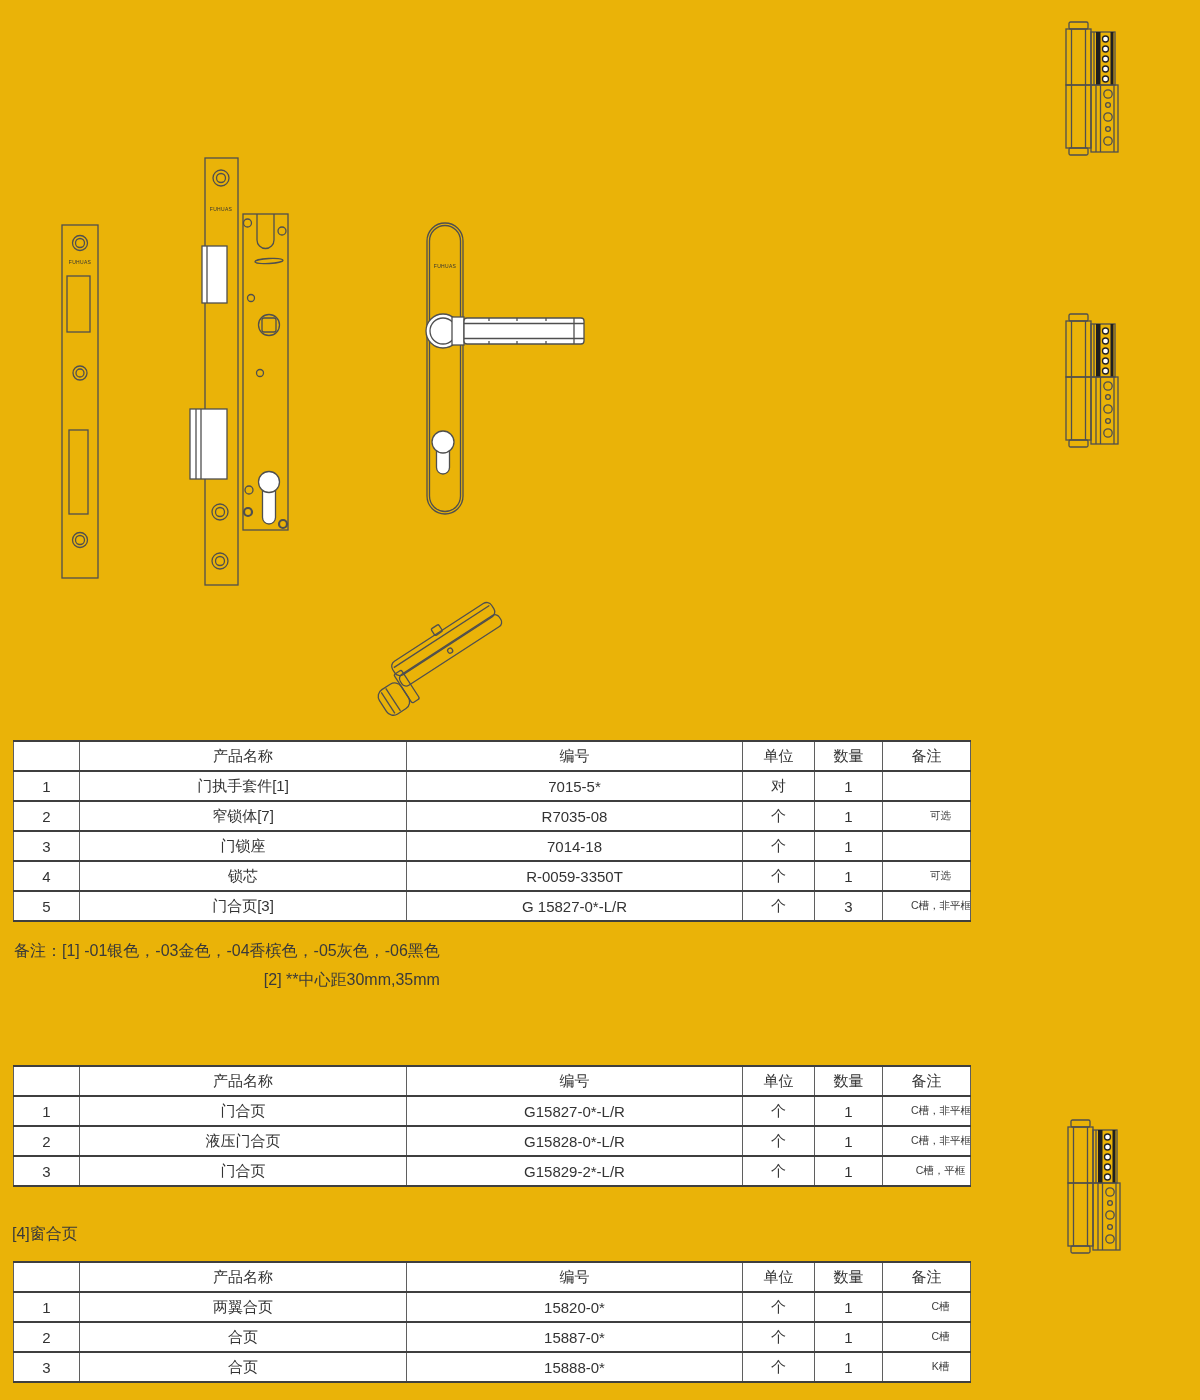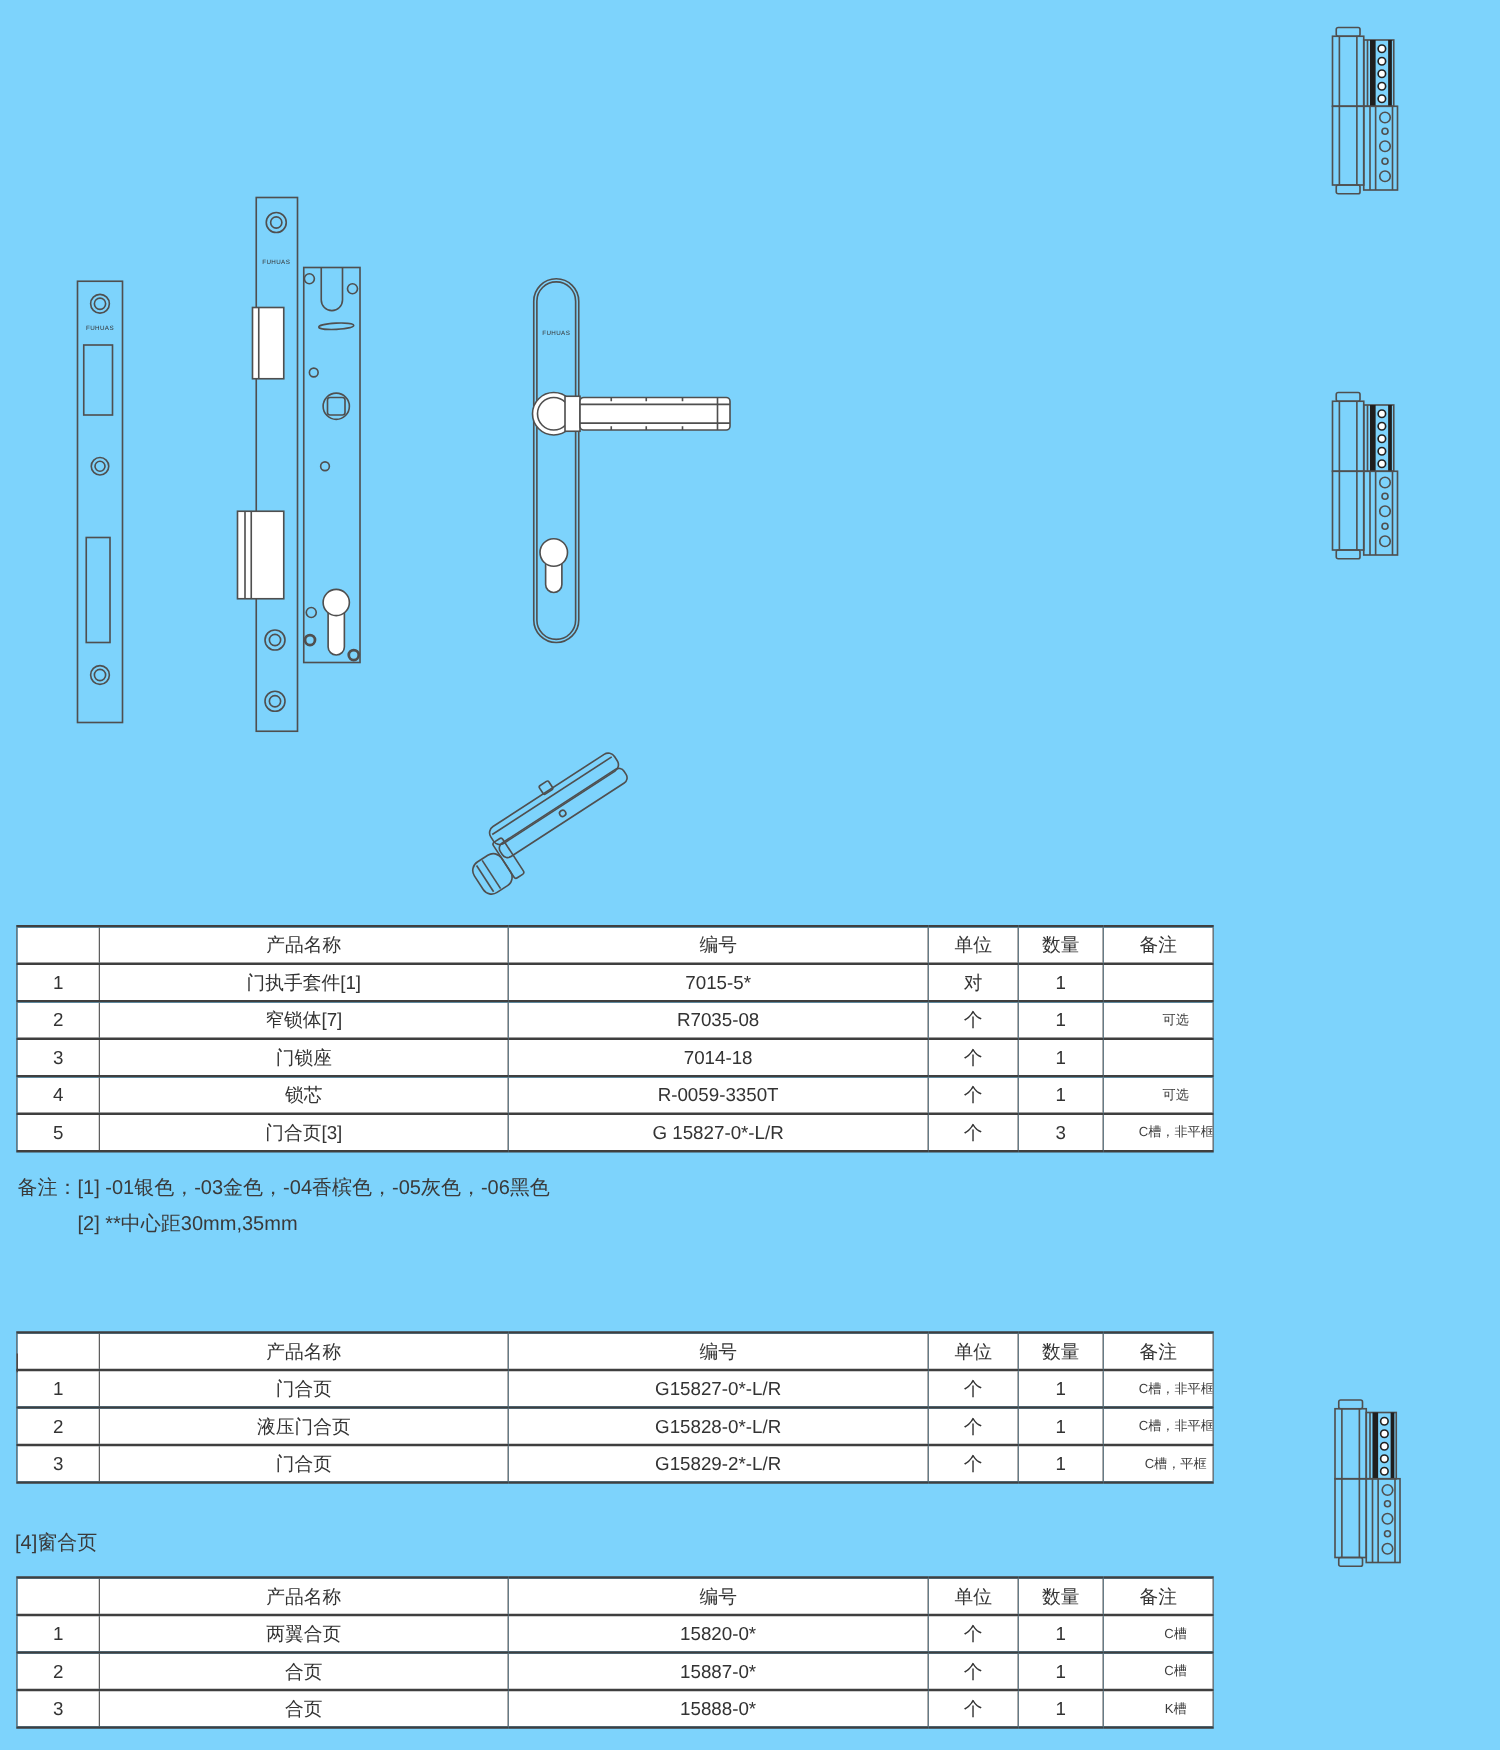--- a/index.html
+++ b/index.html
@@ -1,28 +1,28 @@
 <!DOCTYPE html>
 <html><head>
 <meta charset="utf-8">
 <style>
   html,body{margin:0;padding:0;background:#ffffff;}
-  .page{position:relative;width:1200px;height:1400px;background:#7dd3fc;overflow:hidden;
+  .page{position:relative;width:1200px;height:1400px;background:#eab308;overflow:hidden;
         font-family:"Liberation Sans","DejaVu Sans",sans-serif;color:#3a3a3a;}
   .art{position:absolute;left:0;top:0;}
   table.spec{position:absolute;left:13px;width:957px;border-collapse:collapse;table-layout:fixed;}
   table.spec th,table.spec td{
     border-top:2px solid #3f3f3f;border-bottom:2px solid #3f3f3f;
     border-left:1px solid #5f5f5f;border-right:1px solid #5f5f5f;
     height:28px;padding:0;text-align:center;vertical-align:middle;
     font-size:15px;font-weight:normal;color:#333;background:#fff;white-space:nowrap;overflow:hidden;}
   table.spec td.remark{font-size:10.5px;color:#3c3c3c;padding-left:28px;}
   .section-label{position:absolute;left:12px;font-size:16px;color:#3a3a3a;}
   .notes{position:absolute;left:14px;top:936px;font-size:16px;line-height:29px;color:#3a3a3a;}
-  .notes .indent{margin-left:48px;}
+  .notes .indent{margin-left:48px;text-align:right;}
 </style>
 </head>
 <body>
 
 <div class="page">
 
   <svg class="art" width="1200" height="1400" viewBox="0 0 1200 1400" fill="none" stroke="#4f4f4f" stroke-width="1.3">
 
     <defs>
       <g id="hinge">

